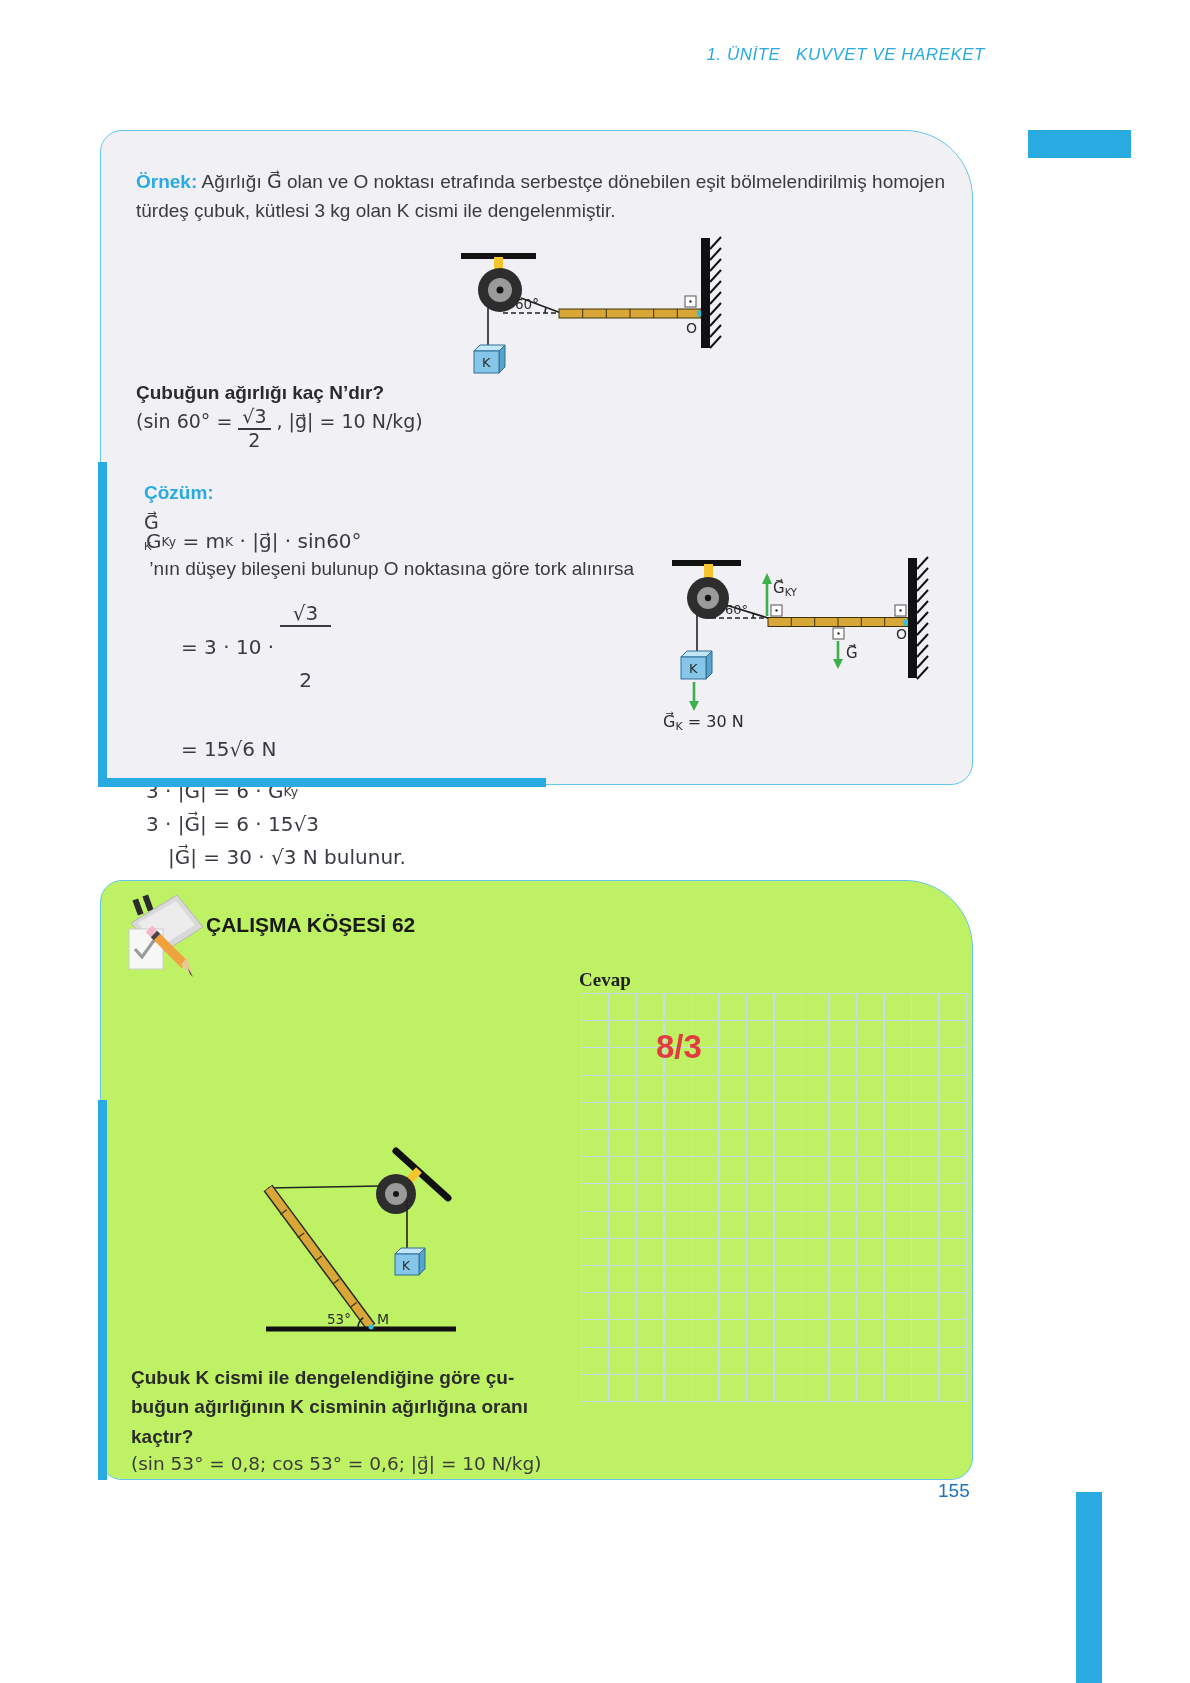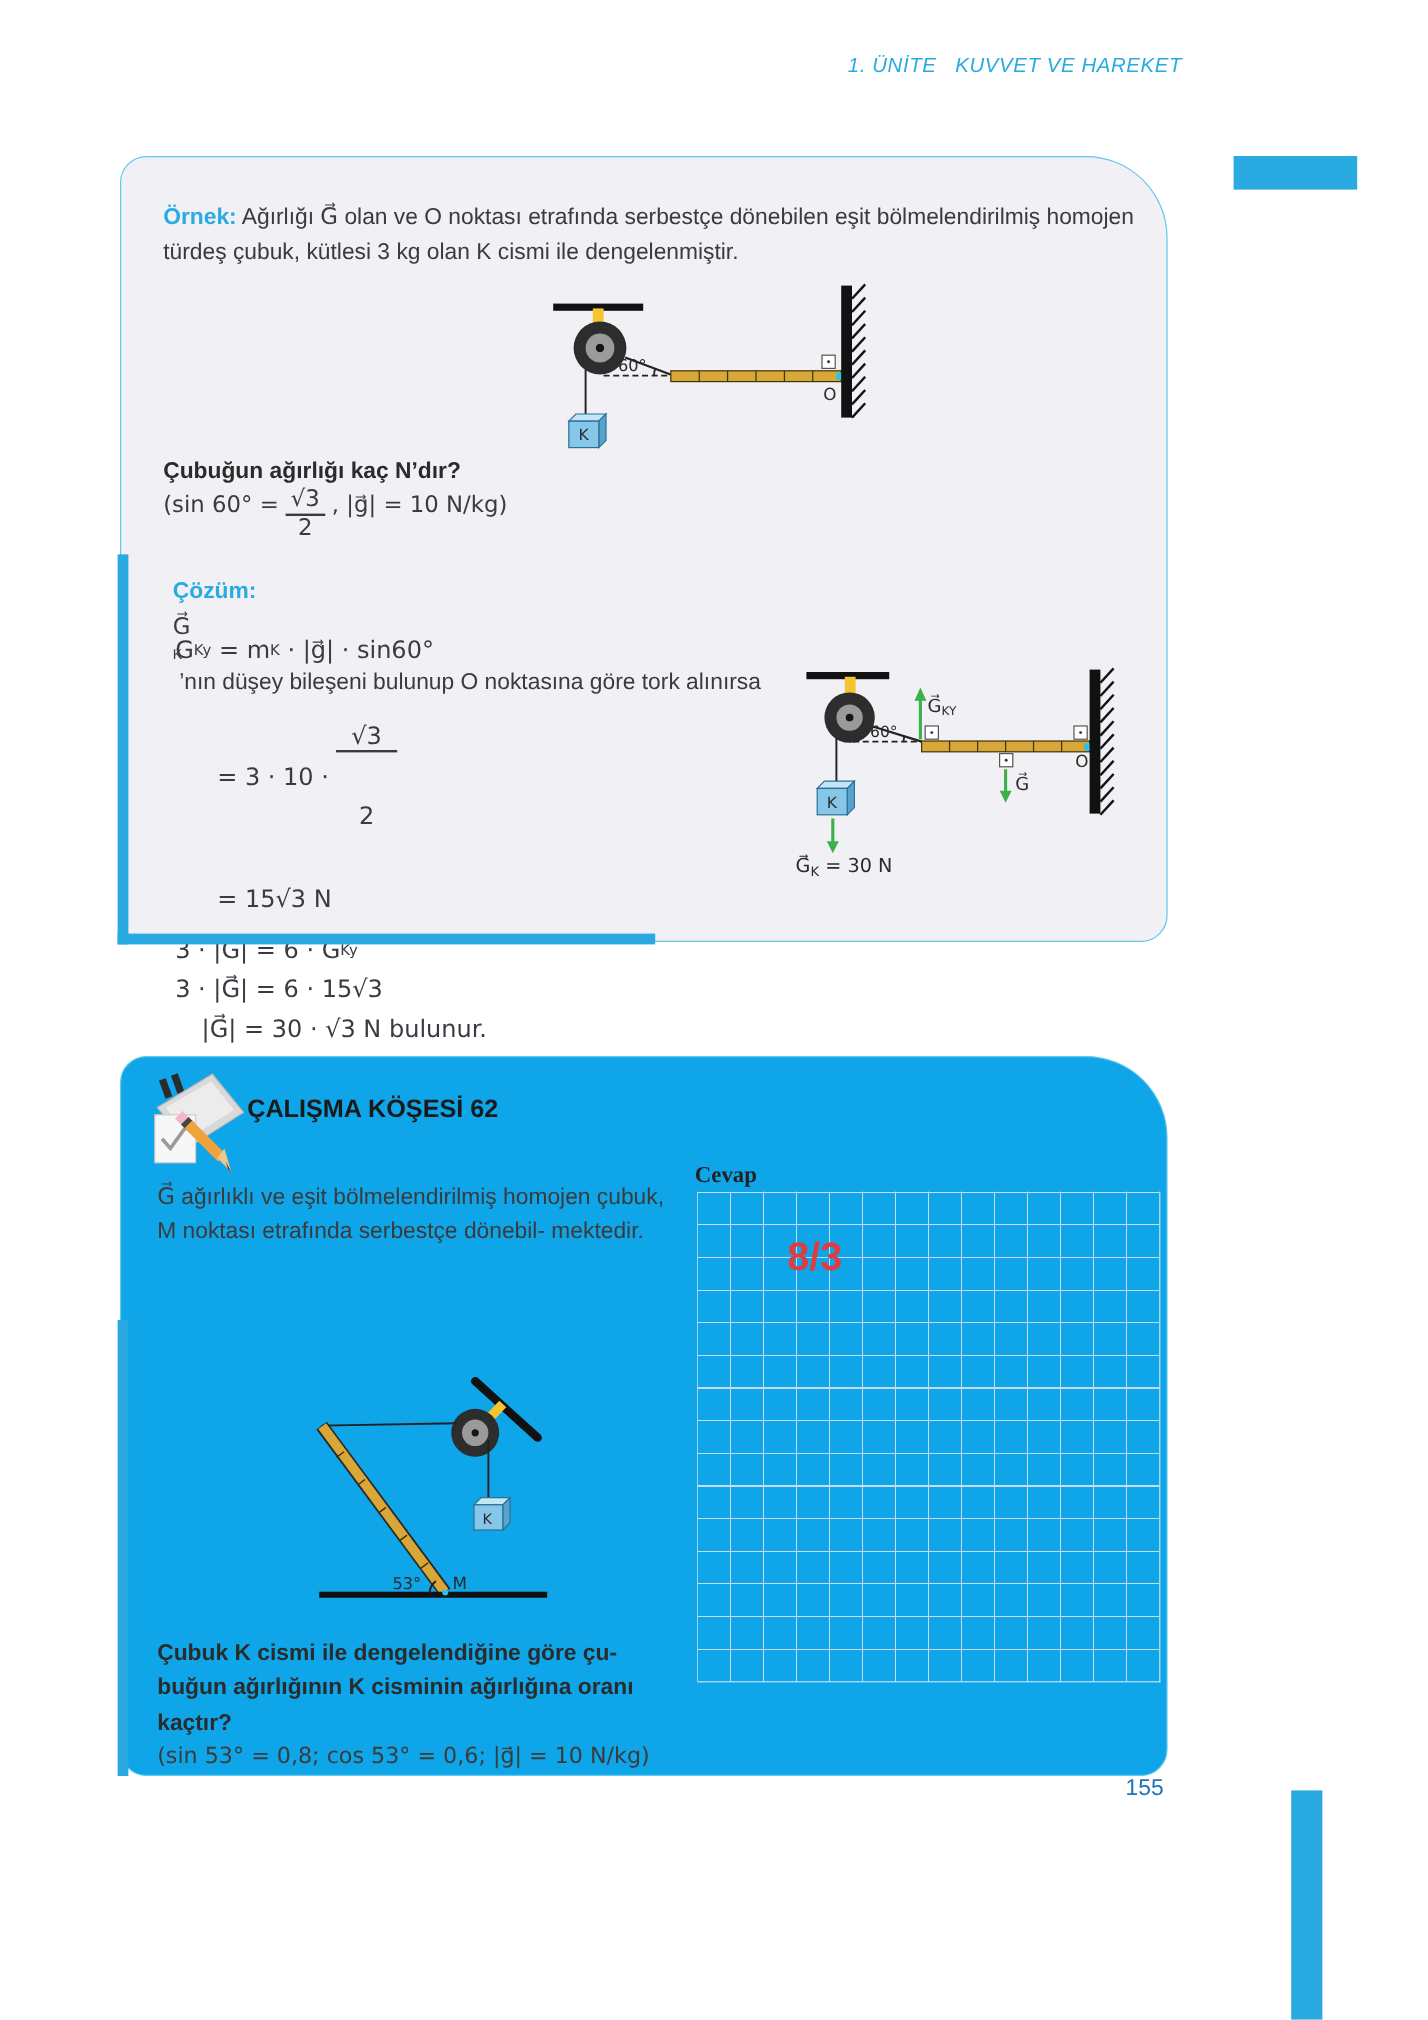--- a/index.html
+++ b/index.html
@@ -14,21 +14,21 @@
   .hdr{
     font-style:italic;font-size:17px;color:#29abe2;white-space:pre;
     letter-spacing:0.5px;
   }
   .roundbox{
     border:1.6px solid #62c7ec;
     border-radius:22px 68px 22px 22px;
     box-sizing:border-box;
   }
   .box1{background:#f0f0f5;}
-  .box2{background:#0ea5e9;}
+  .box2{background:#bef264;}
   .accentbar{background:#29abe2;}
   .bodytext{font-size:19px;line-height:1.52;}
   .lbl{color:#29abe2;font-weight:bold;}
   .q{font-weight:bold;color:#2b2b2b;}
   .eq{font-size:20px;display:flex;align-items:center;white-space:pre;color:#3a3a42;}
   .frac{display:inline-block;text-align:center;vertical-align:middle;line-height:1.05;margin:0 6px;}
   .frac .num{display:block;border-bottom:2px solid #3a3a42;padding:0 4px 1px;}
   .frac .den{display:block;padding-top:1px;}
   .grid{
     background-image:
@@ -130,21 +130,21 @@
     <div class="eq math" style="margin-bottom:8px;">
       <span>G</span><span class="sub">Ky</span><span> = m</span><span class="sub">K</span><span> · |g⃗| · sin60°</span>
     </div>
     <div class="eq math" style="margin-left:35px;margin-bottom:4px;">
       <span>= 3 · 10 ·</span>
       <span class="frac">
         <span class="num">√3</span>
         <span class="den">2</span>
       </span>
     </div>
-    <div class="eq math" style="margin-left:35px;margin-bottom:18px;">= 15√3 N</div>
+    <div class="eq math" style="margin-left:35px;margin-bottom:18px;">= 15√6 N</div>
     <div class="eq math" style="margin-bottom:9px;">
       <span>3 · |G⃗| = 6 · G</span><span class="sub">Ky</span>
     </div>
     <div class="eq math" style="margin-bottom:9px;">3 · |G⃗| = 6 · 15√3</div>
     <div class="eq math" style="margin-left:22px;">|G⃗| = 30 · √3 N bulunur.</div>
   </div>
 
   <svg class="abs" style="left:530px;top:415px;" width="350" height="195" viewBox="0 0 350 195">
     <defs>
       <marker id="gArrow" markerWidth="8" markerHeight="8" refX="4" refY="6" orient="auto" markerUnits="userSpaceOnUse"></marker>
@@ -239,24 +239,20 @@
     <polyline points="12,64 19,72 32,54" fill="none" stroke="#9a9a9a" stroke-width="3"></polyline>
     <line x1="26" y1="44" x2="32" y2="50" stroke="#f2b8c6" stroke-width="9"></line>
     <line x1="31" y1="49" x2="36" y2="54" stroke="#444444" stroke-width="9"></line>
     <line x1="34" y1="52" x2="62" y2="80" stroke="#f0a33c" stroke-width="9"></line>
     <polygon points="58,80 70,92 64,72" fill="#e8c98f"></polygon>
     <polygon points="67,89 70,92 65,83" fill="#333333"></polygon>
   </svg>
 
   <div class="abs q" style="left:105px;top:32px;font-size:21px;color:#1a1a1a;">ÇALIŞMA KÖŞESİ 62</div>
 
-  <div class="abs bodytext" style="left:30px;top:102px;width:432px;">
-    <span class="vec">G⃗</span>
-    <span>ağırlıklı ve eşit bölmelendirilmiş homojen çubuk, M noktası etrafında serbestçe dönebil- mektedir.</span>
-  </div>
 
   <svg class="abs" style="left:128px;top:193px;" width="265" height="270" viewBox="0 0 265 270">
     <line x1="167" y1="77" x2="219" y2="124" stroke="#111" stroke-width="7" stroke-linecap="round"></line>
     <line x1="167" y1="120" x2="190" y2="96" stroke="#f6c42f" stroke-width="8"></line>
     <g>
       <circle cx="167" cy="120" r="20" fill="#2d2d2d"></circle>
       <circle cx="167" cy="120" r="11" fill="#9a9a9a"></circle>
       <circle cx="167" cy="120" r="3" fill="#151515"></circle>
     </g>
     <line x1="39" y1="114" x2="152" y2="112" stroke="#222" stroke-width="1.6"></line>

